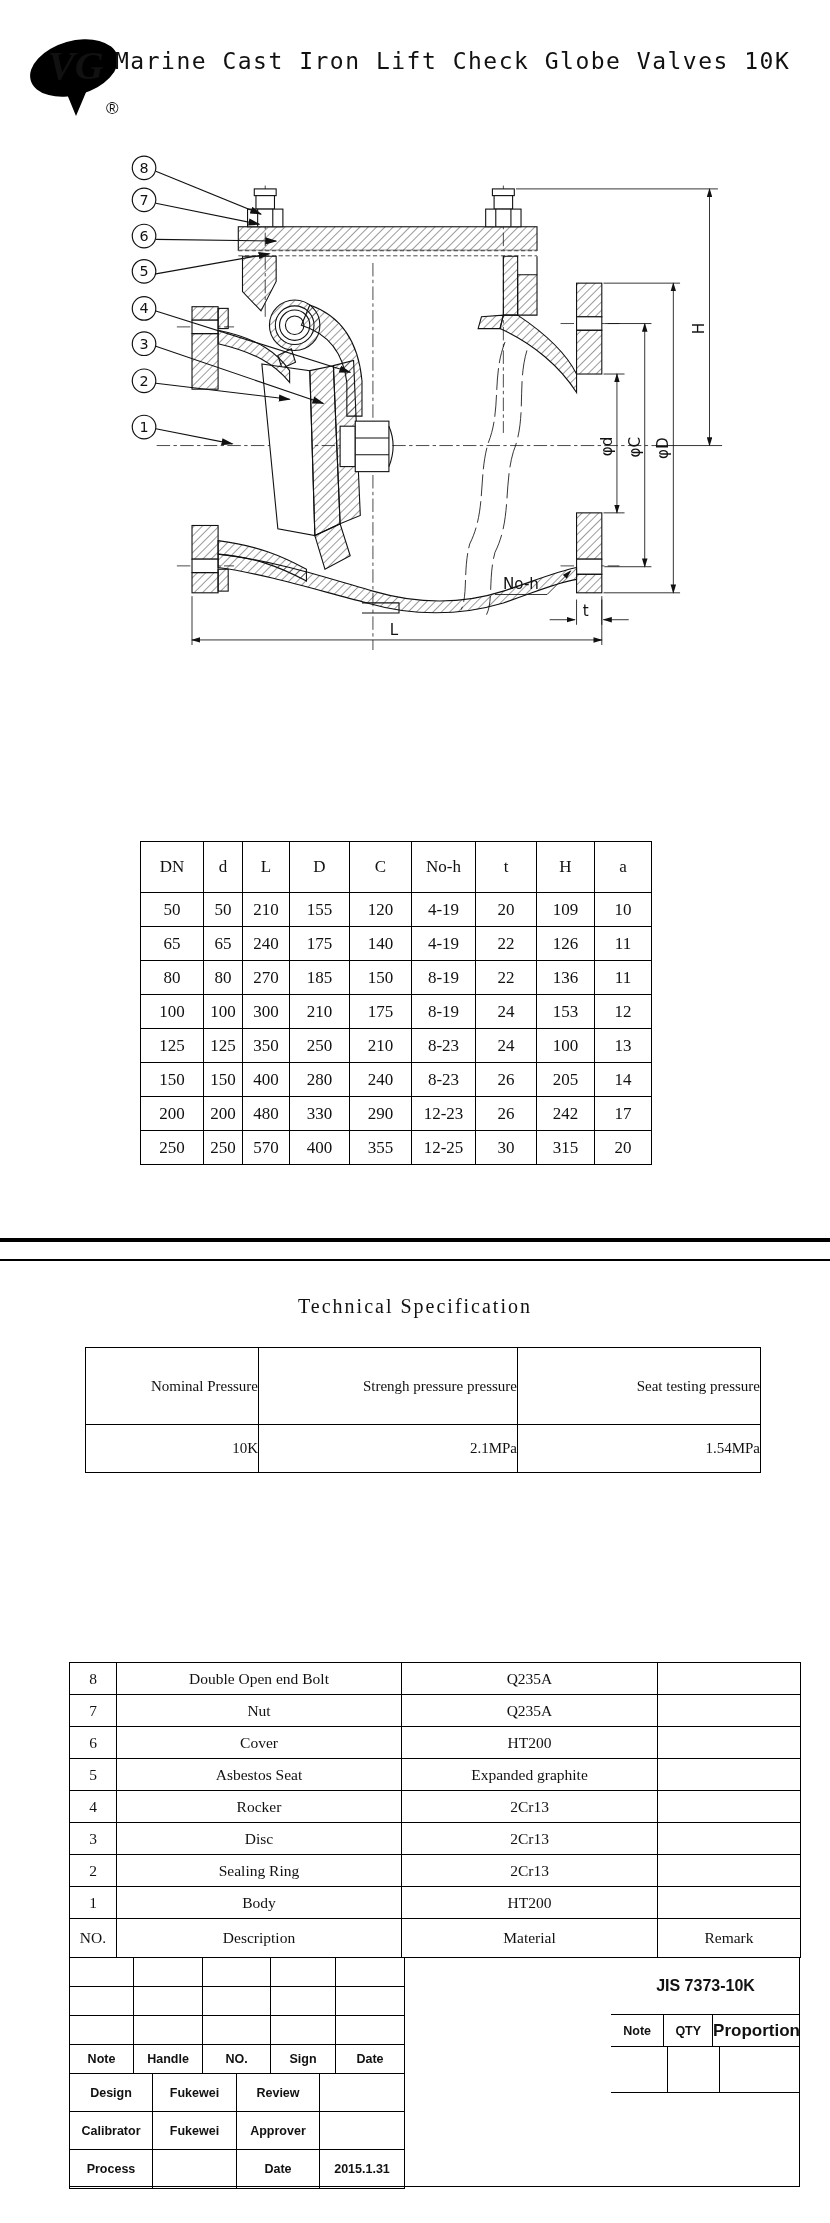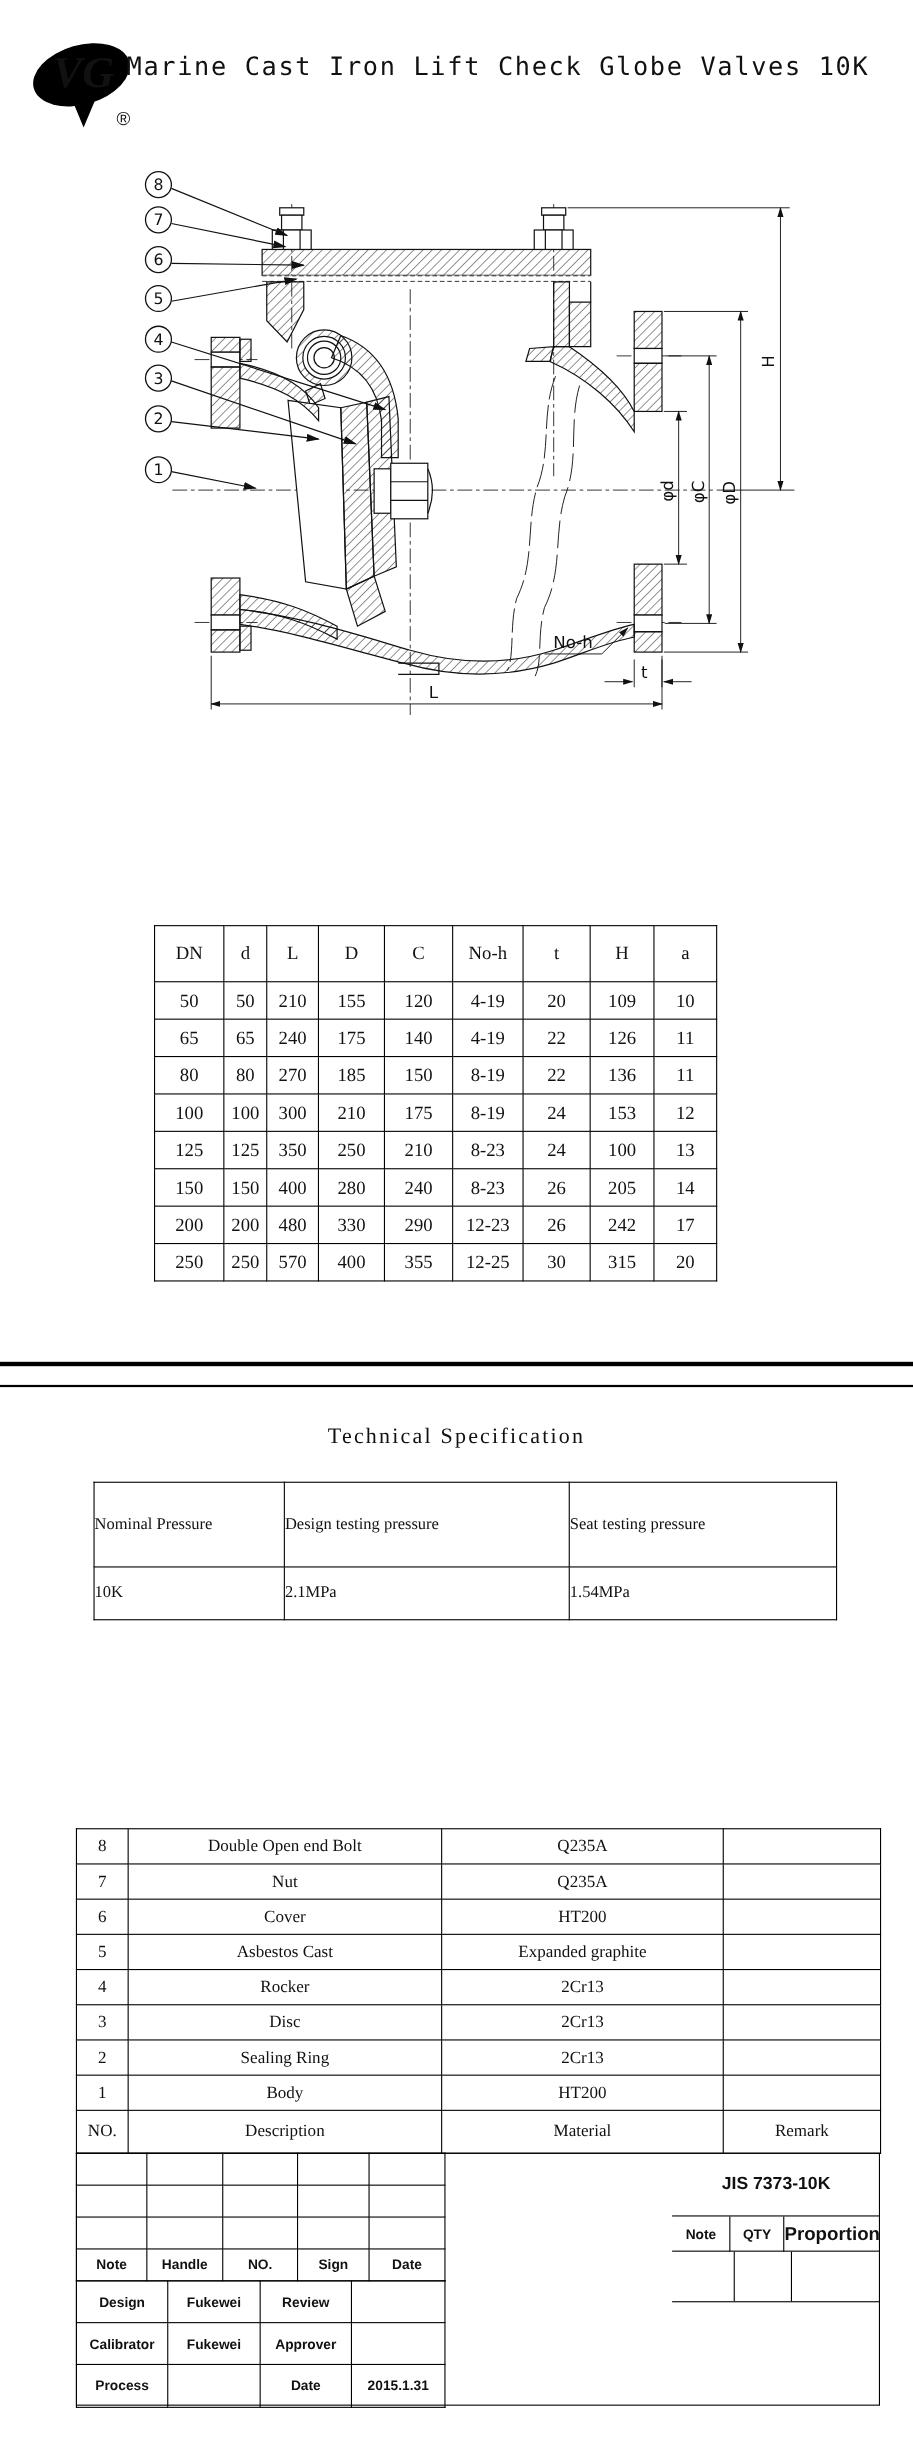--- a/index.html
+++ b/index.html
@@ -9,21 +9,21 @@
   
   .title{font-family:"DejaVu Sans Mono",monospace;font-size:23px;letter-spacing:1.5px;
          font-weight:400;color:#111;white-space:nowrap}
   
   table{border-collapse:collapse;table-layout:fixed}
   .dimtbl{border:1.6px solid #000}
   .dimtbl td{border:1.1px solid #000;text-align:center;vertical-align:middle;
              font-size:17px;padding:0;color:#111}
   .dimtbl tr.hd td{font-size:17px}
   .spectbl{border:1.6px solid #000}
-  .spectbl td{border:1.2px solid #000;text-align:left;vertical-align:middle;
+  .spectbl td{border:1.2px solid #000;text-align:right;vertical-align:middle;
               font-size:15px;padding:0}
   .partstbl{border:1.5px solid #000}
   .partstbl td{border:1.1px solid #000;text-align:center;vertical-align:middle;
                font-size:15.5px;padding:0}
   
   .rule-thick{height:4px;background:#000}
   .rule-thin{height:2px;background:#000}
   
   .tb{border:1.6px solid #000;box-sizing:border-box}
   .tb table td{border:1.1px solid #000;text-align:center;vertical-align:middle;
@@ -369,21 +369,21 @@
   <div class="abs" style="left:0;top:1295px;width:830px;text-align:center;font-size:20px;letter-spacing:2px">Technical Specification</div>
   <table class="spectbl abs" style="left:85px;top:1347px;width:675px">
     <colgroup>
         <col style="width:173px">
         <col style="width:259px">
         <col style="width:243px">
       </colgroup>
     <tbody>
         <tr style="height:77px">
       <td>Nominal Pressure</td>
-      <td>Design testing pressure</td>
+      <td>Strengh pressure pressure</td>
       <td>Seat testing pressure</td>
     </tr>
     <tr style="height:48px">
       <td>10K</td>
       <td>2.1MPa</td>
       <td>1.54MPa</td>
     </tr>
   </tbody>
     </table>
 
@@ -408,21 +408,21 @@
           <td></td>
         </tr>
     <tr style="height:32px">
           <td>6</td>
           <td>Cover</td>
           <td>HT200</td>
           <td></td>
         </tr>
     <tr style="height:32px">
           <td>5</td>
-          <td>Asbestos Cast</td>
+          <td>Asbestos Seat</td>
           <td>Expanded graphite</td>
           <td></td>
         </tr>
     <tr style="height:32px">
           <td>4</td>
           <td>Rocker</td>
           <td>2Cr13</td>
           <td></td>
         </tr>
     <tr style="height:32px">

